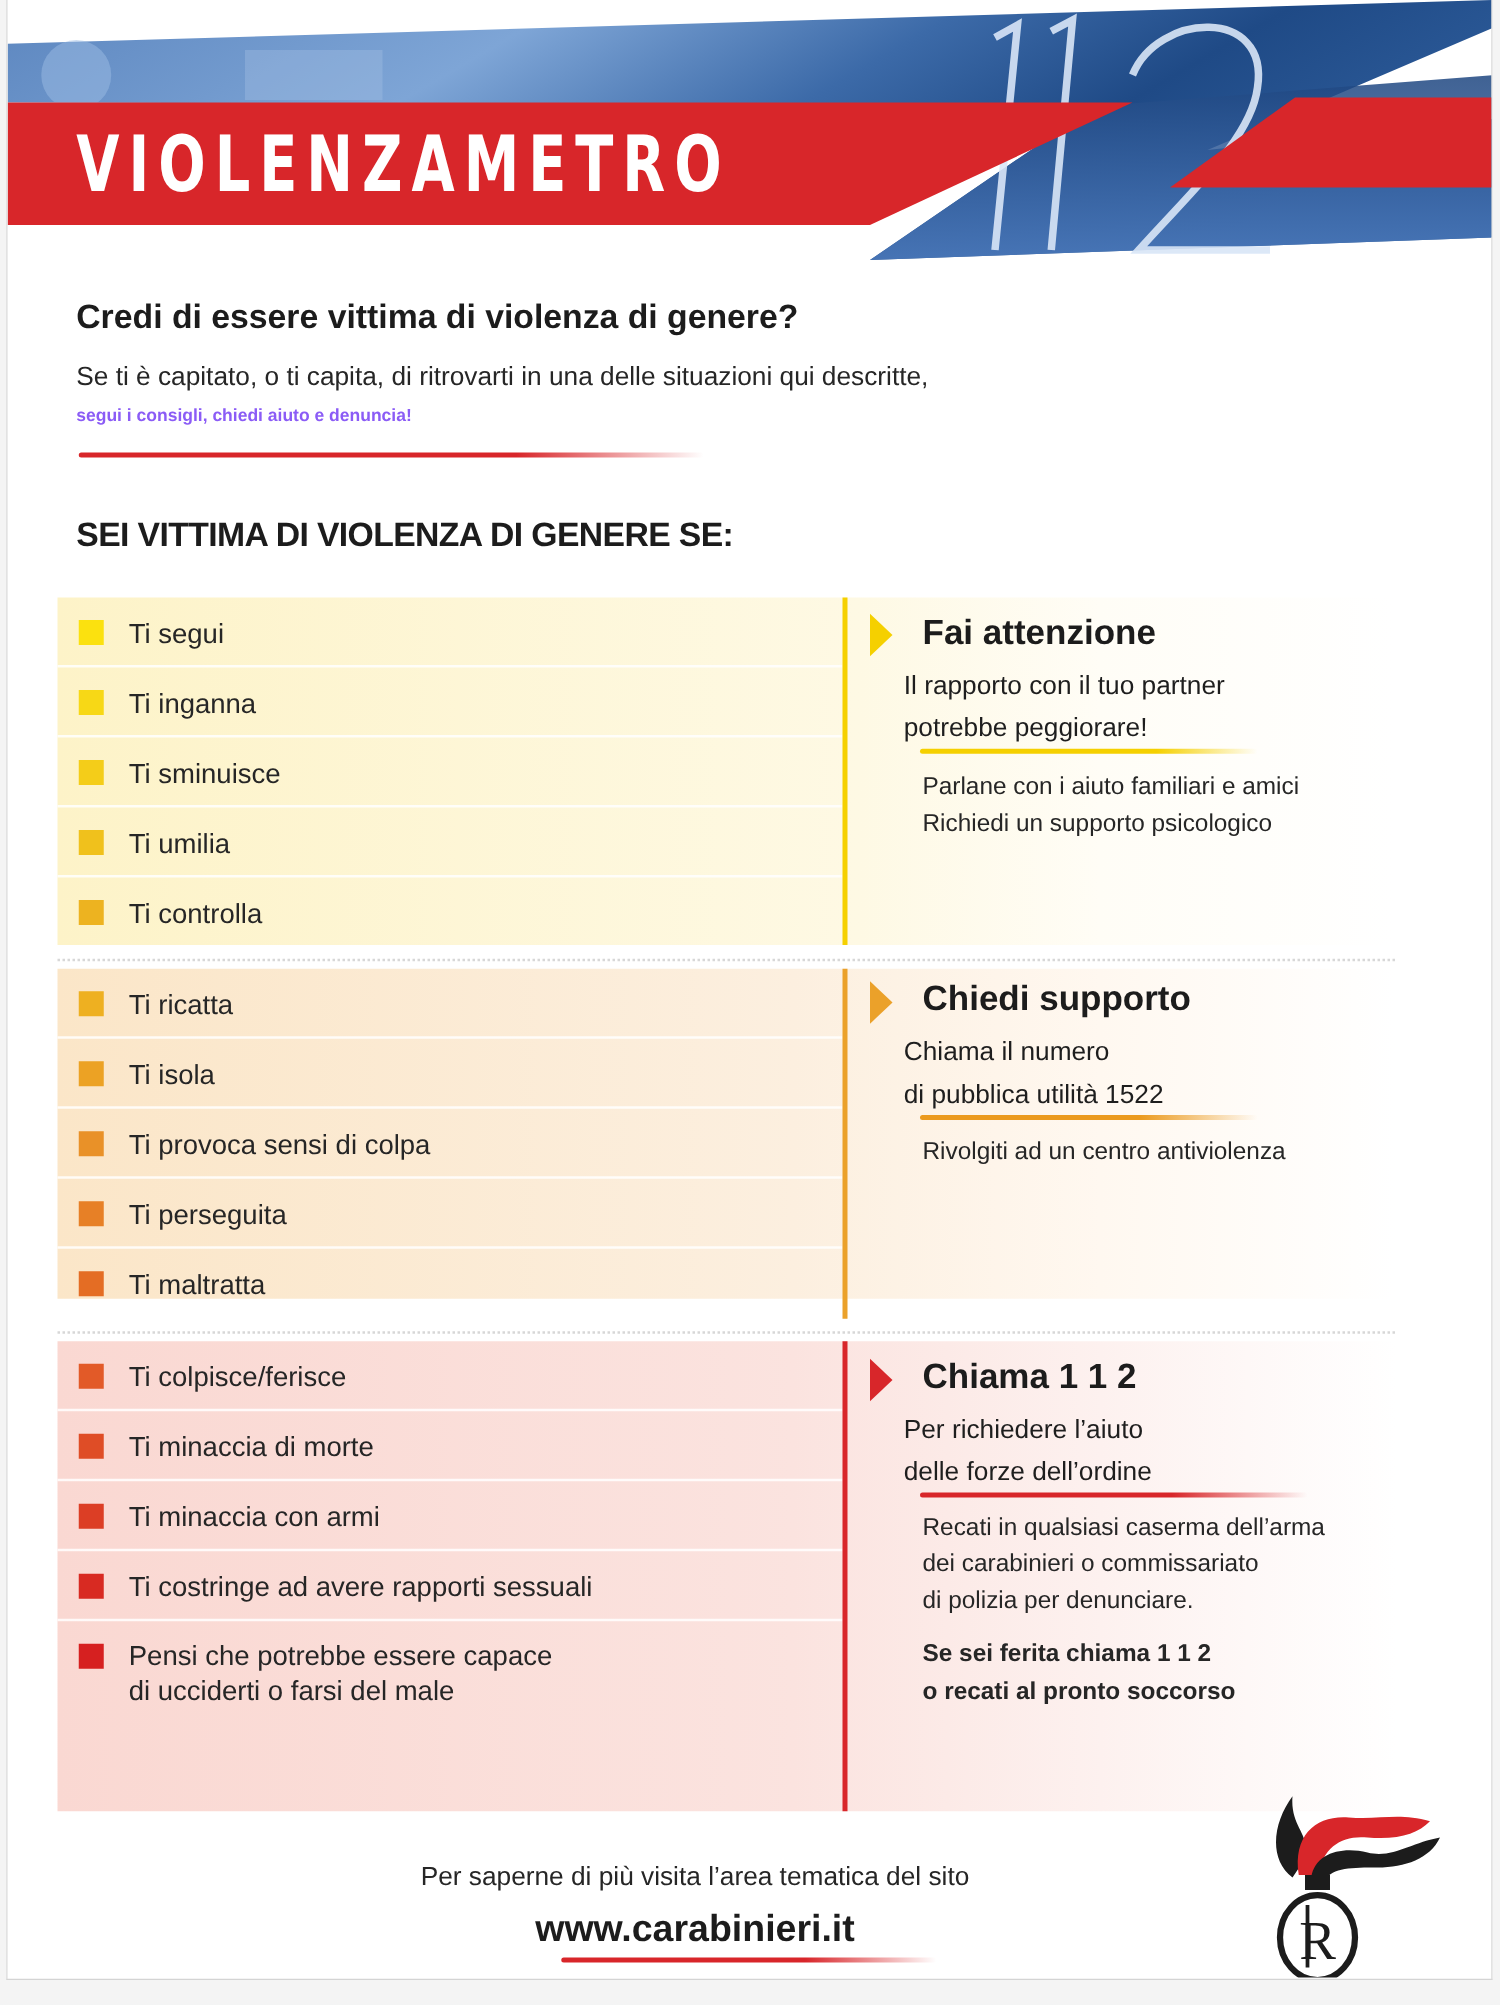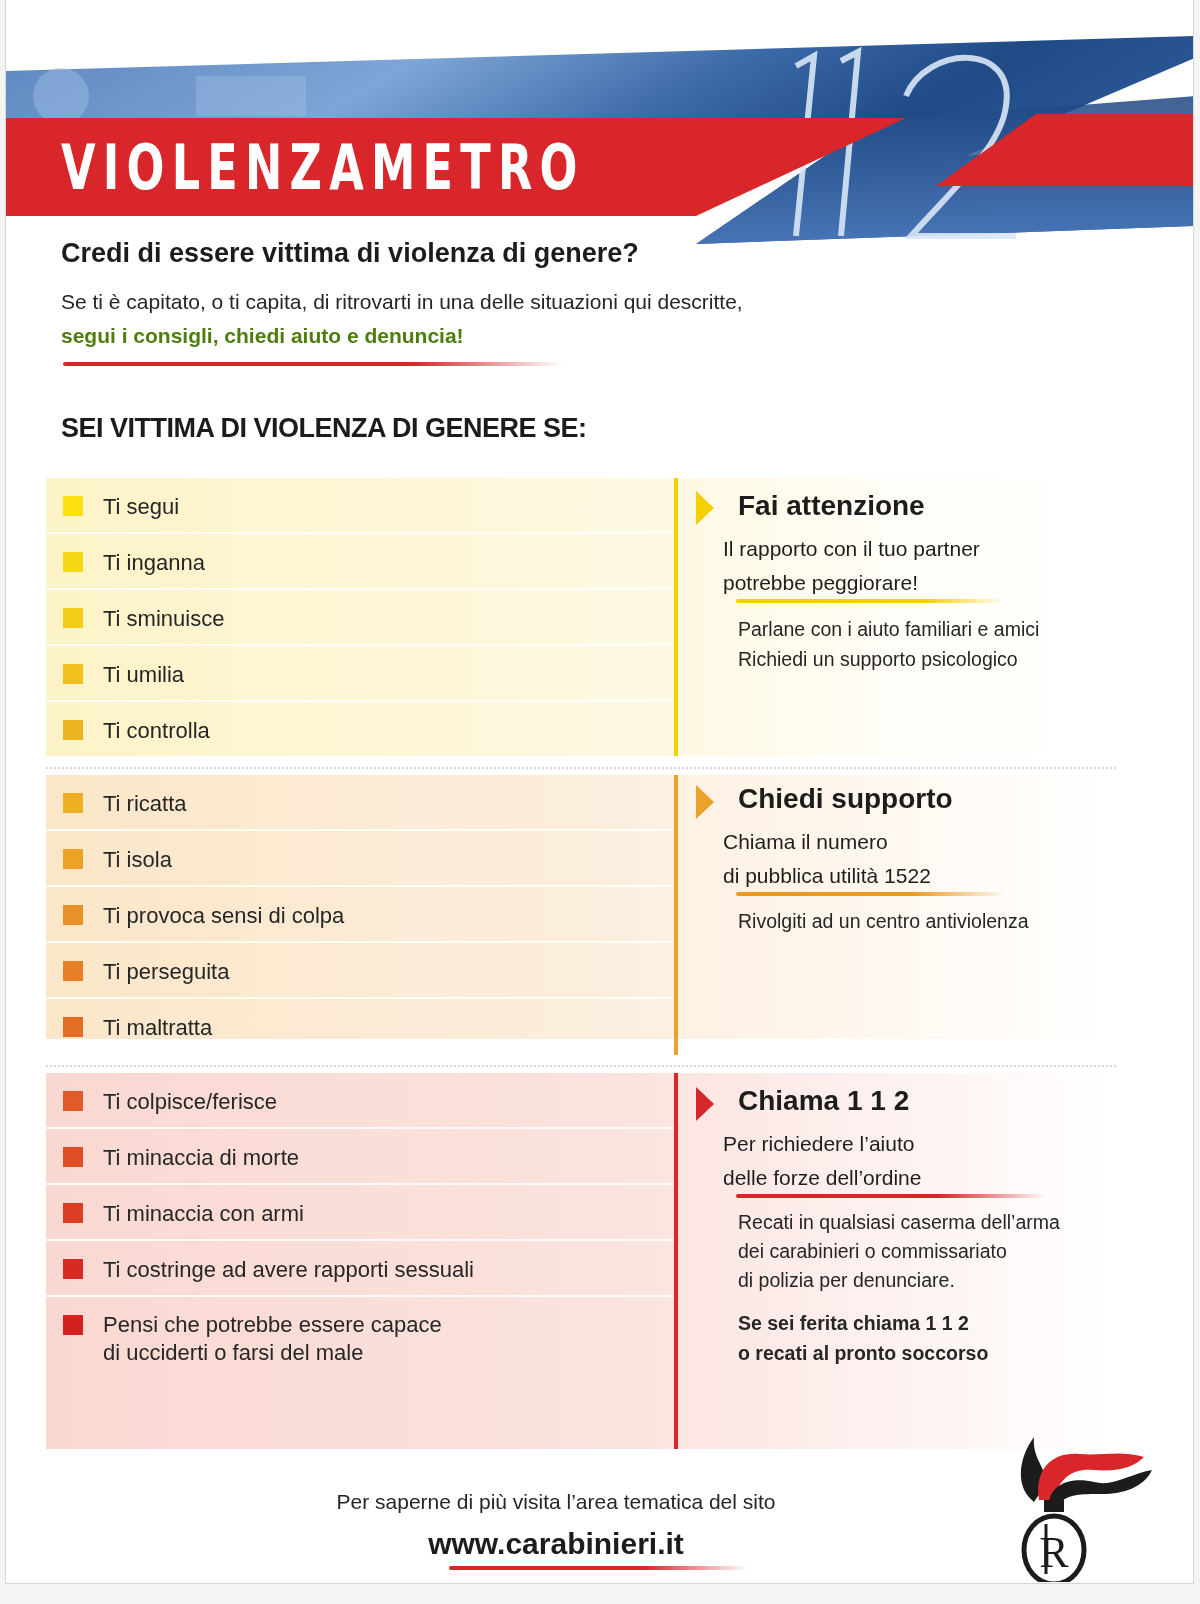--- a/index.html
+++ b/index.html
@@ -1,26 +1,26 @@
 <!DOCTYPE html>
 <html><head>
 <meta charset="utf-8">
 <style>
   * { box-sizing: border-box; margin: 0; padding: 0; }
   html, body { width: 1200px; height: 1604px; background: #f4f4f4; overflow: hidden; }
   body { font-family: "Liberation Sans", "DejaVu Sans", sans-serif; color: #1e1e1e; position: relative; }
   .page { position: absolute; left: 5px; top: 0; width: 1189px; height: 1584px; background: #ffffff; border-left: 1px solid #d8d8d8; border-right: 1px solid #d8d8d8; border-bottom: 1px solid #d4d4d4; overflow: hidden; }
   
-  .banner { position: absolute; left: 0; top: 0; width: 1189px; height: 210px; margin-top: 36px; }
+  .banner { position: absolute; left: 0; top: 0; width: 1189px; height: 210px; }
   .banner svg { position: absolute; left: 0; top: 0; }
   .title { position: absolute; left: 55px; top: 92px; font-family: "DejaVu Sans", sans-serif; font-weight: bold; font-size: 62px; letter-spacing: 10px; color: #ffffff; transform: scaleX(0.72); transform-origin: left top; line-height: 80px; }
   
   .intro-q { position: absolute; left: 55px; top: 238px; font-size: 27px; font-weight: bold; color: #1c1c1c; }
   .intro-p1 { position: absolute; left: 55px; top: 290px; font-size: 21px; color: #262626; }
-  .intro-p2 { position: absolute; left: 55px; top: 324px; font-size: 21px; font-weight: bold; color: #4d7c0f; }
+  .intro-p2 { position: absolute; left: 55px; top: 324px; font-size: 14px; font-weight: bold; color: #8b5cf6; }
   .underline { position: absolute; height: 4px; border-radius: 2px; }
   .ul-intro { left: 57px; top: 362px; width: 500px; background: linear-gradient(90deg, #d8262a 0%, #d8262a 70%, rgba(216,38,42,0) 100%); }
   .section-title { position: absolute; left: 55px; top: 413px; font-size: 27px; font-weight: bold; color: #1c1c1c; letter-spacing: -0.5px; }
   
   .group { position: absolute; left: 40px; width: 1070px; }
   .group .rows { position: absolute; left: 0; top: 0; width: 628px; }
   .row { position: relative; height: 56px; margin-bottom: 0; border-bottom: 2px solid rgba(255,255,255,0.85); display: flex; align-items: center; }
   .row .sq { position: absolute; left: 17px; top: 18px; width: 20px; height: 20px; }
   .row .txt { position: absolute; left: 57px; top: 15px; font-size: 22px; color: #262626; line-height: 28px; }
   .row.tall { height: 86px; }

